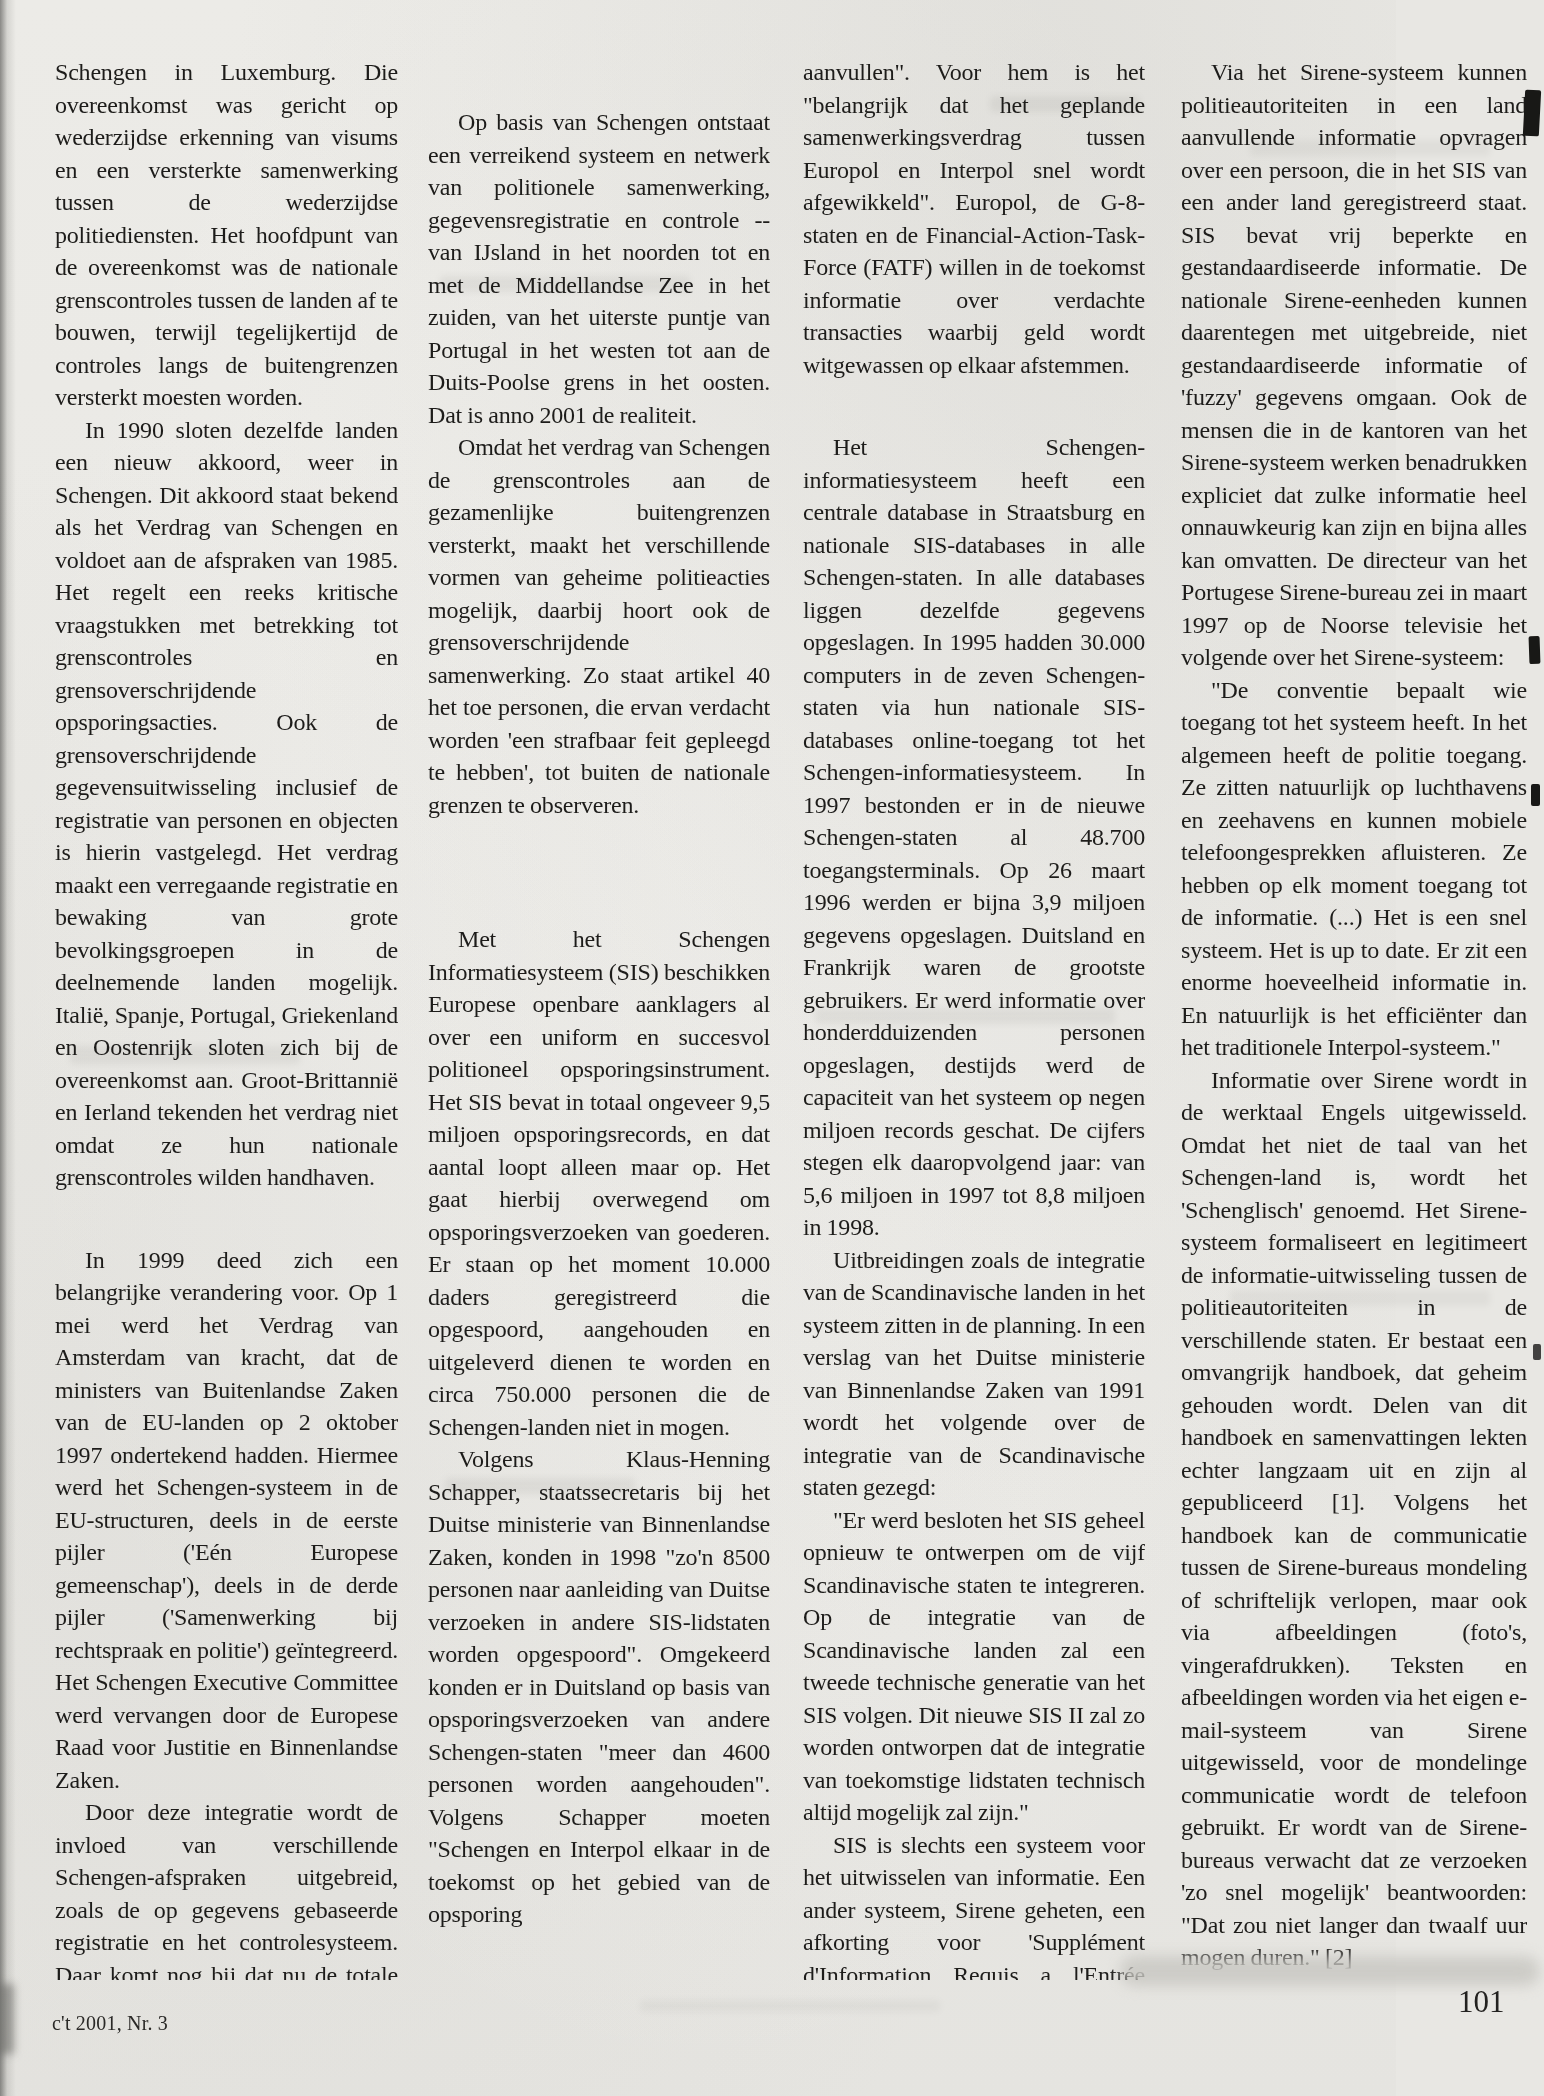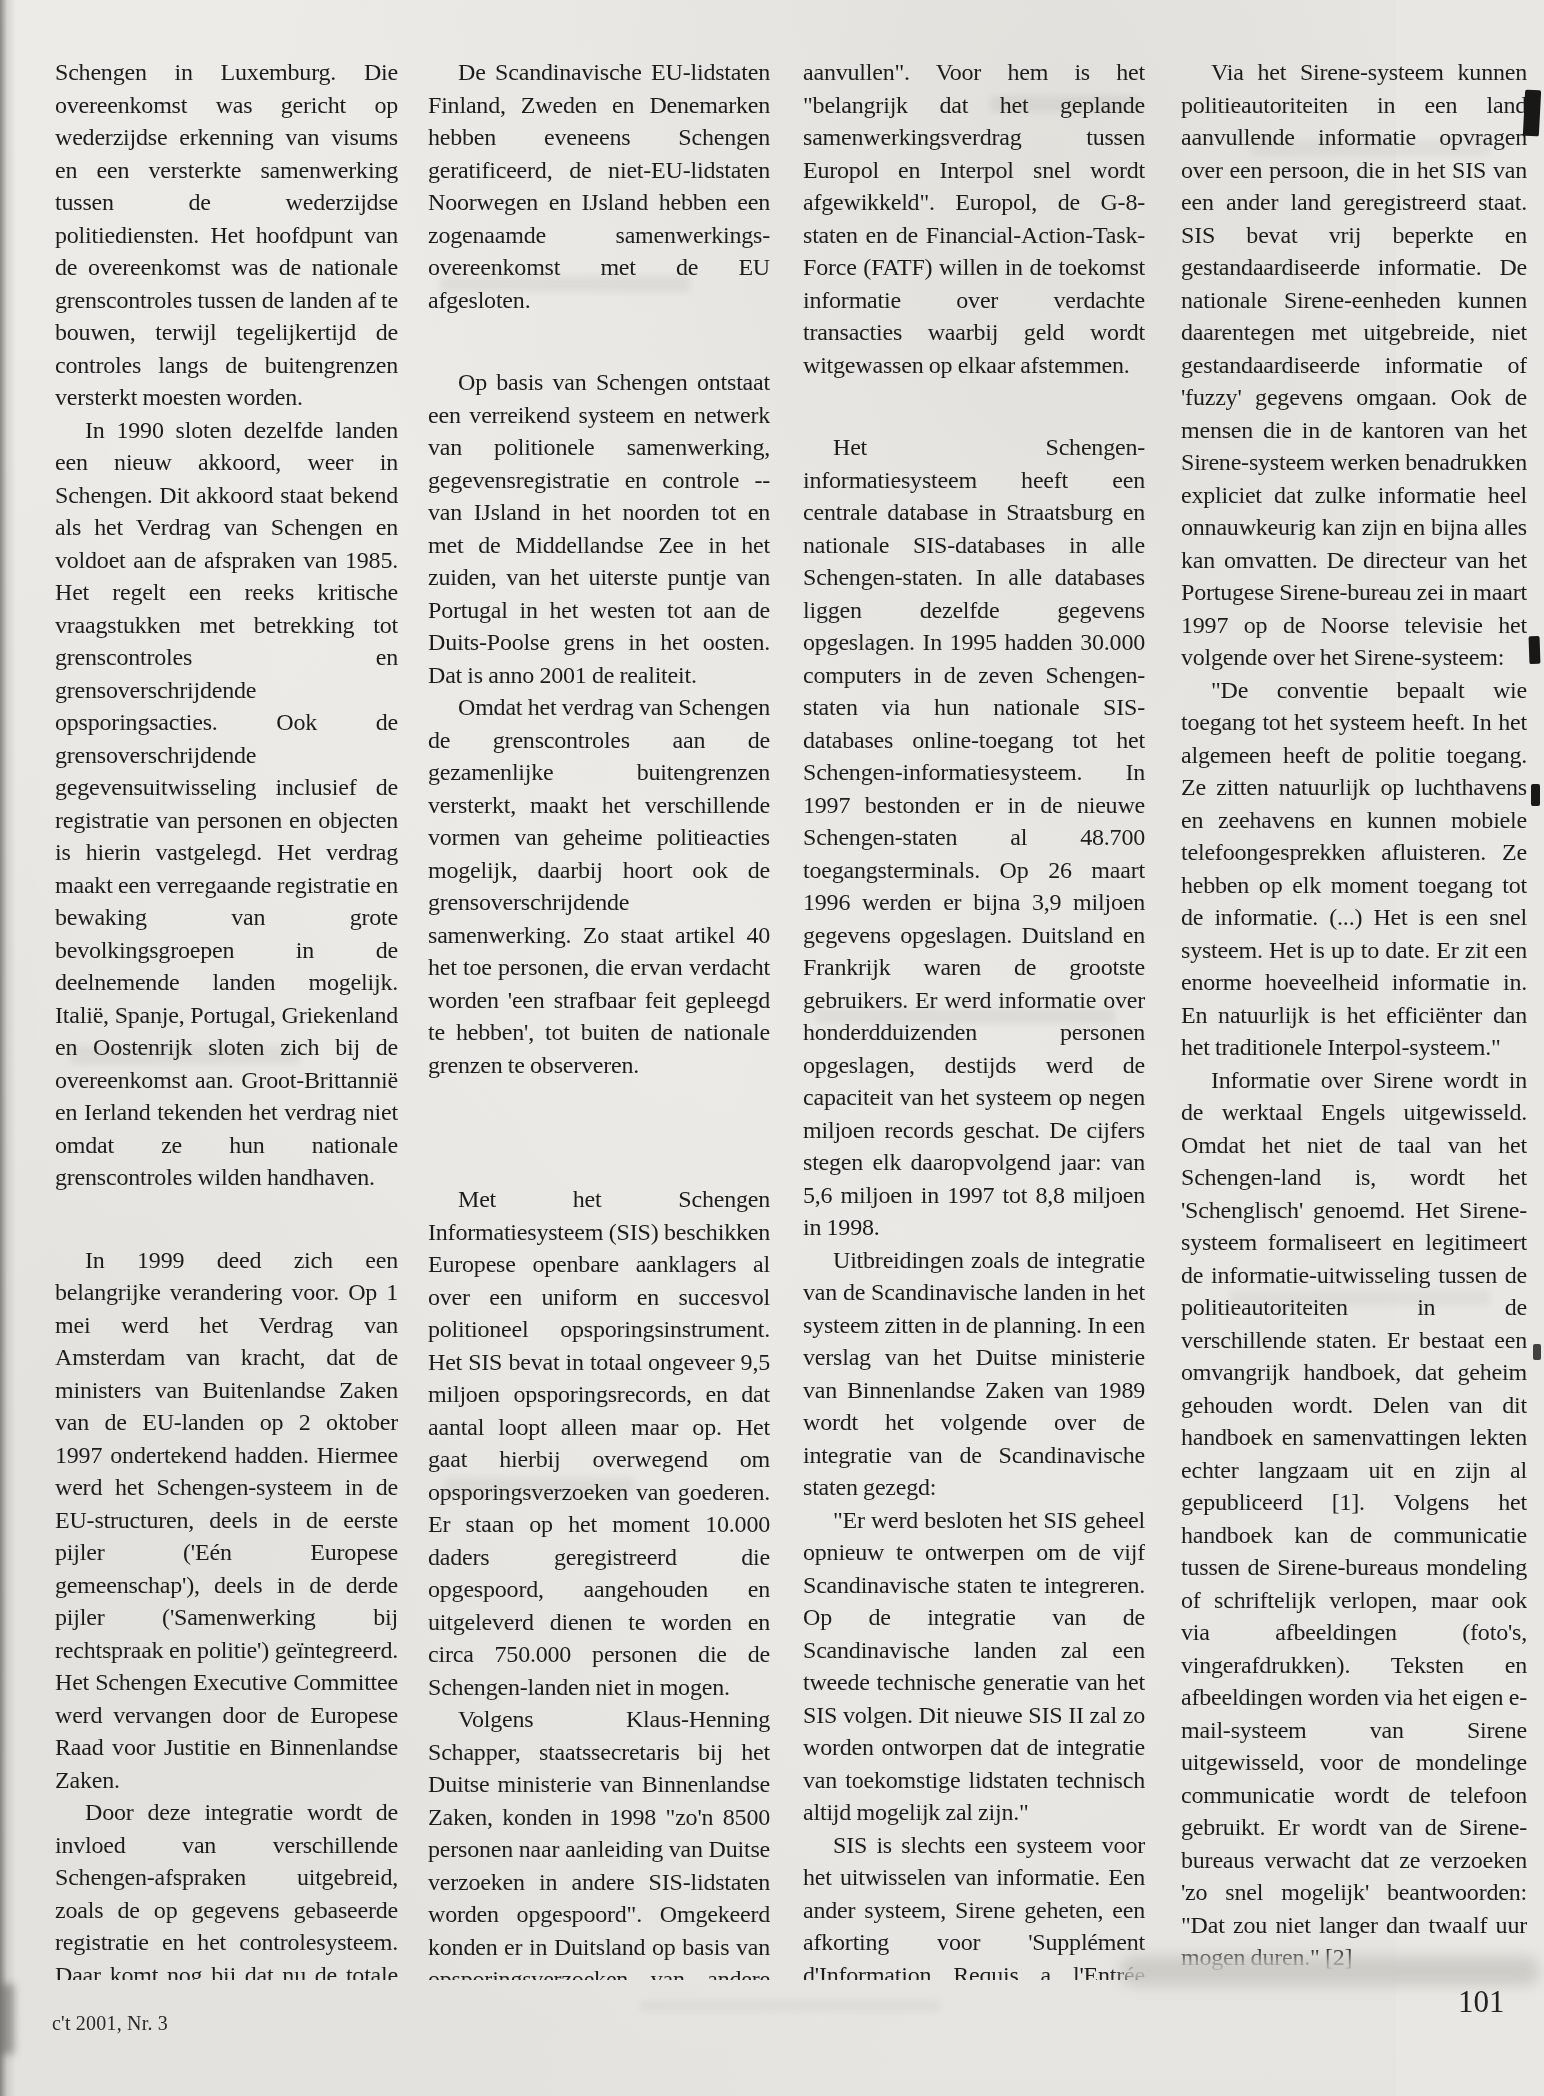--- a/index.html
+++ b/index.html
@@ -87,31 +87,30 @@
   <div class="ghost g8"></div>
 
   <div class="col col1">
     <p class="noindent">Schengen in Luxemburg. Die overeenkomst was gericht op wederzijdse erkenning van visums en een versterkte samenwerking tussen de wederzijdse politiediensten. Het hoofdpunt van de overeenkomst was de nationale grenscontroles tussen de landen af te bouwen, terwijl tegelijkertijd de controles langs de buitengrenzen versterkt moesten worden.</p>
     <p>In 1990 sloten dezelfde landen een nieuw akkoord, weer in Schengen. Dit akkoord staat bekend als het Verdrag van Schengen en voldoet aan de afspraken van 1985. Het regelt een reeks kritische vraagstukken met betrekking tot grenscontroles en grensoverschrijdende opsporingsacties. Ook de grensoverschrijdende gegevensuitwisseling inclusief de registratie van personen en objecten is hierin vastgelegd. Het verdrag maakt een verregaande registratie en bewaking van grote bevolkingsgroepen in de deelnemende landen mogelijk. Italië, Spanje, Portugal, Griekenland en Oostenrijk sloten zich bij de overeenkomst aan. Groot-Brittannië en Ierland tekenden het verdrag niet omdat ze hun nationale grenscontroles wilden handhaven.</p>
     <p class="sect">In 1999 deed zich een belangrijke verandering voor. Op 1 mei werd het Verdrag van Amsterdam van kracht, dat de ministers van Buitenlandse Zaken van de EU-landen op 2 oktober 1997 ondertekend hadden. Hiermee werd het Schengen-systeem in de EU-structuren, deels in de eerste pijler ('Eén Europese gemeenschap'), deels in de derde pijler ('Samenwerking bij rechtspraak en politie') geïntegreerd. Het Schengen Executive Committee werd vervangen door de Europese Raad voor Justitie en Binnenlandse Zaken.</p>
     <p>Door deze integratie wordt de invloed van verschillende Schengen-afspraken uitgebreid, zoals de op gegevens gebaseerde registratie en het controlesysteem. Daar komt nog bij dat nu de totale Schengen-organisatie over honderden EU-instellingen en -werkgroepen verdeeld is en zijn neerslag vindt in tienduizenden EU-documenten. Daardoor zullen de Schengen-activiteiten (die daarvoor ook al moeilijk te volgen waren) in de toekomst nog moeilijker te</p>
   </div>
 
   <div class="col col2">
-    <p>De Scandinavische EU-lidstaten Finland, Zweden en Denemarken hebben eveneens Schengen geratificeerd, de niet-EU-lidstaten Noorwegen en IJsland hebben een zogenaamde samenwerkings-overeenkomst met de EU afgesloten.</p>
     <p class="sect">Op basis van Schengen ontstaat een verreikend systeem en netwerk van politionele samenwerking, gegevensregistratie en controle -- van IJsland in het noorden tot en met de Middellandse Zee in het zuiden, van het uiterste puntje van Portugal in het westen tot aan de Duits-Poolse grens in het oosten. Dat is anno 2001 de realiteit.</p>
     <p>Omdat het verdrag van Schengen de grenscontroles aan de gezamenlijke buitengrenzen versterkt, maakt het verschillende vormen van geheime politieacties mogelijk, daarbij hoort ook de grensoverschrijdende samenwerking. Zo staat artikel 40 het toe personen, die ervan verdacht worden 'een strafbaar feit gepleegd te hebben', tot buiten de nationale grenzen te observeren.</p>
     <p class="sect-big">Met het Schengen Informatiesysteem (SIS) beschikken Europese openbare aanklagers al over een uniform en succesvol politioneel opsporingsinstrument. Het SIS bevat in totaal ongeveer 9,5 miljoen opsporingsrecords, en dat aantal loopt alleen maar op. Het gaat hierbij overwegend om opsporingsverzoeken van goederen. Er staan op het moment 10.000 daders geregistreerd die opgespoord, aangehouden en uitgeleverd dienen te worden en circa 750.000 personen die de Schengen-landen niet in mogen.</p>
     <p>Volgens Klaus-Henning Schapper, staatssecretaris bij het Duitse ministerie van Binnenlandse Zaken, konden in 1998 "zo'n 8500 personen naar aanleiding van Duitse verzoeken in andere SIS-lidstaten worden opgespoord". Omgekeerd konden er in Duitsland op basis van opsporingsverzoeken van andere Schengen-staten "meer dan 4600 personen worden aangehouden". Volgens Schapper moeten "Schengen en Interpol elkaar in de toekomst op het gebied van de opsporing</p>
   </div>
 
   <div class="col col3">
     <p class="noindent">aanvullen". Voor hem is het "belangrijk dat het geplande samenwerkingsverdrag tussen Europol en Interpol snel wordt afgewikkeld". Europol, de G-8-staten en de Financial-Action-Task-Force (FATF) willen in de toekomst informatie over verdachte transacties waarbij geld wordt witgewassen op elkaar afstemmen.</p>
     <p class="sect">Het Schengen-informatiesysteem heeft een centrale database in Straatsburg en nationale SIS-databases in alle Schengen-staten. In alle databases liggen dezelfde gegevens opgeslagen. In 1995 hadden 30.000 computers in de zeven Schengen-staten via hun nationale SIS-databases online-toegang tot het Schengen-informatiesysteem. In 1997 bestonden er in de nieuwe Schengen-staten al 48.700 toegangsterminals. Op 26 maart 1996 werden er bijna 3,9 miljoen gegevens opgeslagen. Duitsland en Frankrijk waren de grootste gebruikers. Er werd informatie over honderdduizenden personen opgeslagen, destijds werd de capaciteit van het systeem op negen miljoen records geschat. De cijfers stegen elk daaropvolgend jaar: van 5,6 miljoen in 1997 tot 8,8 miljoen in 1998.</p>
-    <p>Uitbreidingen zoals de integratie van de Scandinavische landen in het systeem zitten in de planning. In een verslag van het Duitse ministerie van Binnenlandse Zaken van 1989 wordt het volgende over de integratie van de Scandinavische staten gezegd:</p>
+    <p>Uitbreidingen zoals de integratie van de Scandinavische landen in het systeem zitten in de planning. In een verslag van het Duitse ministerie van Binnenlandse Zaken van 1991 wordt het volgende over de integratie van de Scandinavische staten gezegd:</p>
     <p>"Er werd besloten het SIS geheel opnieuw te ontwerpen om de vijf Scandinavische staten te integreren. Op de integratie van de Scandinavische landen zal een tweede technische generatie van het SIS volgen. Dit nieuwe SIS II zal zo worden ontworpen dat de integratie van toekomstige lidstaten technisch altijd mogelijk zal zijn."</p>
     <p>SIS is slechts een systeem voor het uitwisselen van informatie. Een ander systeem, Sirene geheten, een afkorting voor 'Supplément d'Information Requis a l'Entrée Nationale', moet de bilaterale en multilaterale uitwisseling gemakkelijker</p>
   </div>
 
   <div class="col col4">
     <p>Via het Sirene-systeem kunnen politieautoriteiten in een land aanvullende informatie opvragen over een persoon, die in het SIS van een ander land geregistreerd staat. SIS bevat vrij beperkte en gestandaardiseerde informatie. De nationale Sirene-eenheden kunnen daarentegen met uitgebreide, niet gestandaardiseerde informatie of 'fuzzy' gegevens omgaan. Ook de mensen die in de kantoren van het Sirene-systeem werken benadrukken expliciet dat zulke informatie heel onnauwkeurig kan zijn en bijna alles kan omvatten. De directeur van het Portugese Sirene-bureau zei in maart 1997 op de Noorse televisie het volgende over het Sirene-systeem:</p>
     <p>"De conventie bepaalt wie toegang tot het systeem heeft. In het algemeen heeft de politie toegang. Ze zitten natuurlijk op luchthavens en zeehavens en kunnen mobiele telefoongesprekken afluisteren. Ze hebben op elk moment toegang tot de informatie. (...) Het is een snel systeem. Het is up to date. Er zit een enorme hoeveelheid informatie in. En natuurlijk is het efficiënter dan het traditionele Interpol-systeem."</p>
     <p>Informatie over Sirene wordt in de werktaal Engels uitgewisseld. Omdat het niet de taal van het Schengen-land is, wordt het 'Schenglisch' genoemd. Het Sirene-systeem formaliseert en legitimeert de informatie-uitwisseling tussen de politieautoriteiten in de verschillende staten. Er bestaat een omvangrijk handboek, dat geheim gehouden wordt. Delen van dit handboek en samenvattingen lekten echter langzaam uit en zijn al gepubliceerd [1]. Volgens het handboek kan de communicatie tussen de Sirene-bureaus mondeling of schriftelijk verlopen, maar ook via afbeeldingen (foto's, vingerafdrukken). Teksten en afbeeldingen worden via het eigen e-mail-systeem van Sirene uitgewisseld, voor de mondelinge communicatie wordt de telefoon gebruikt. Er wordt van de Sirene-bureaus verwacht dat ze verzoeken 'zo snel mogelijk' beantwoorden: "Dat zou niet langer dan twaalf uur mogen duren." [2]</p>
   </div>
 

